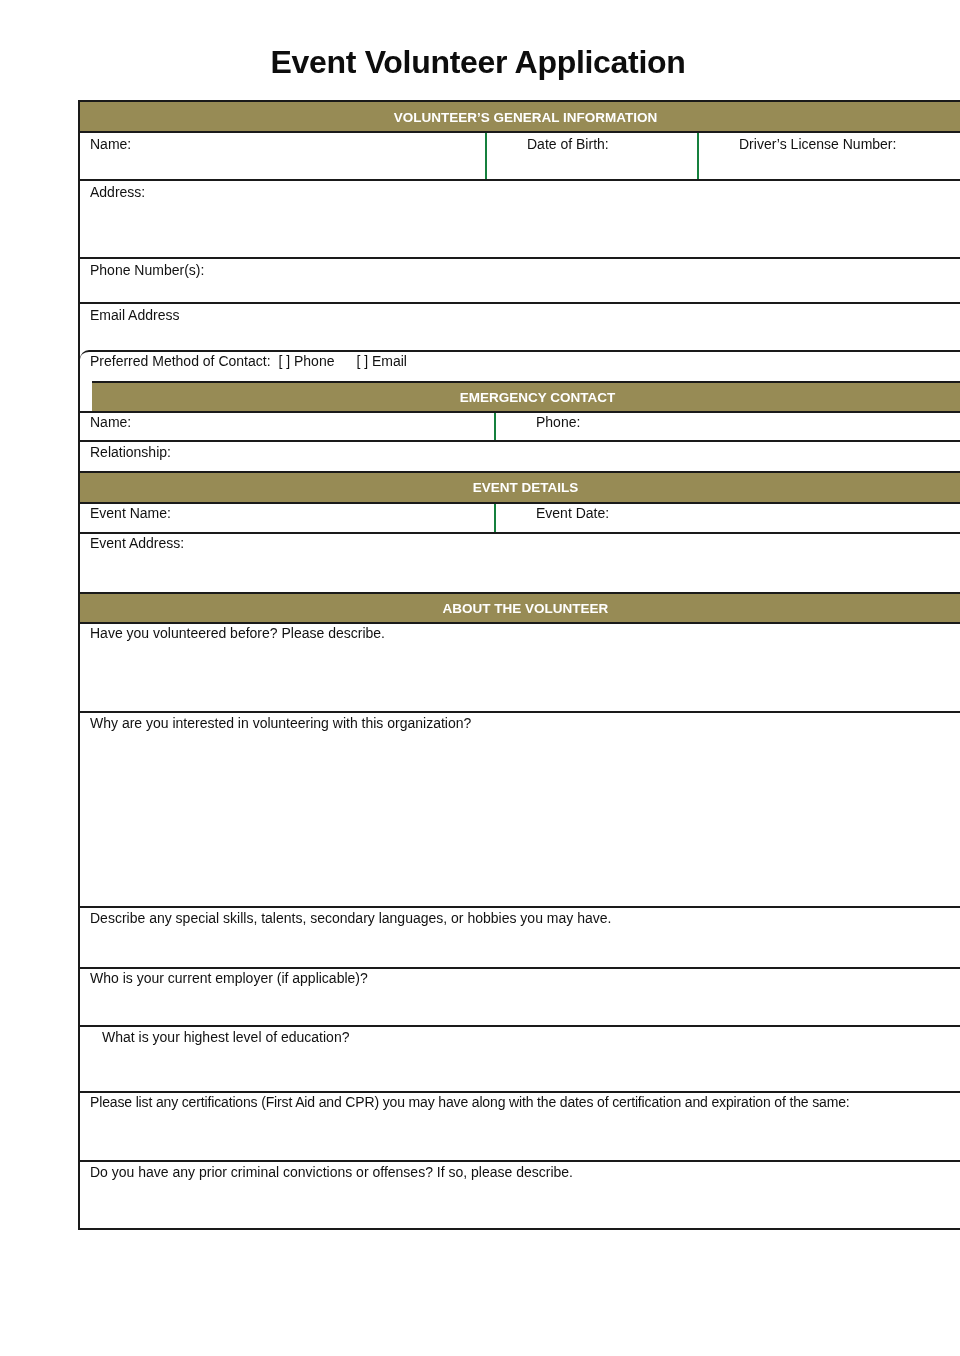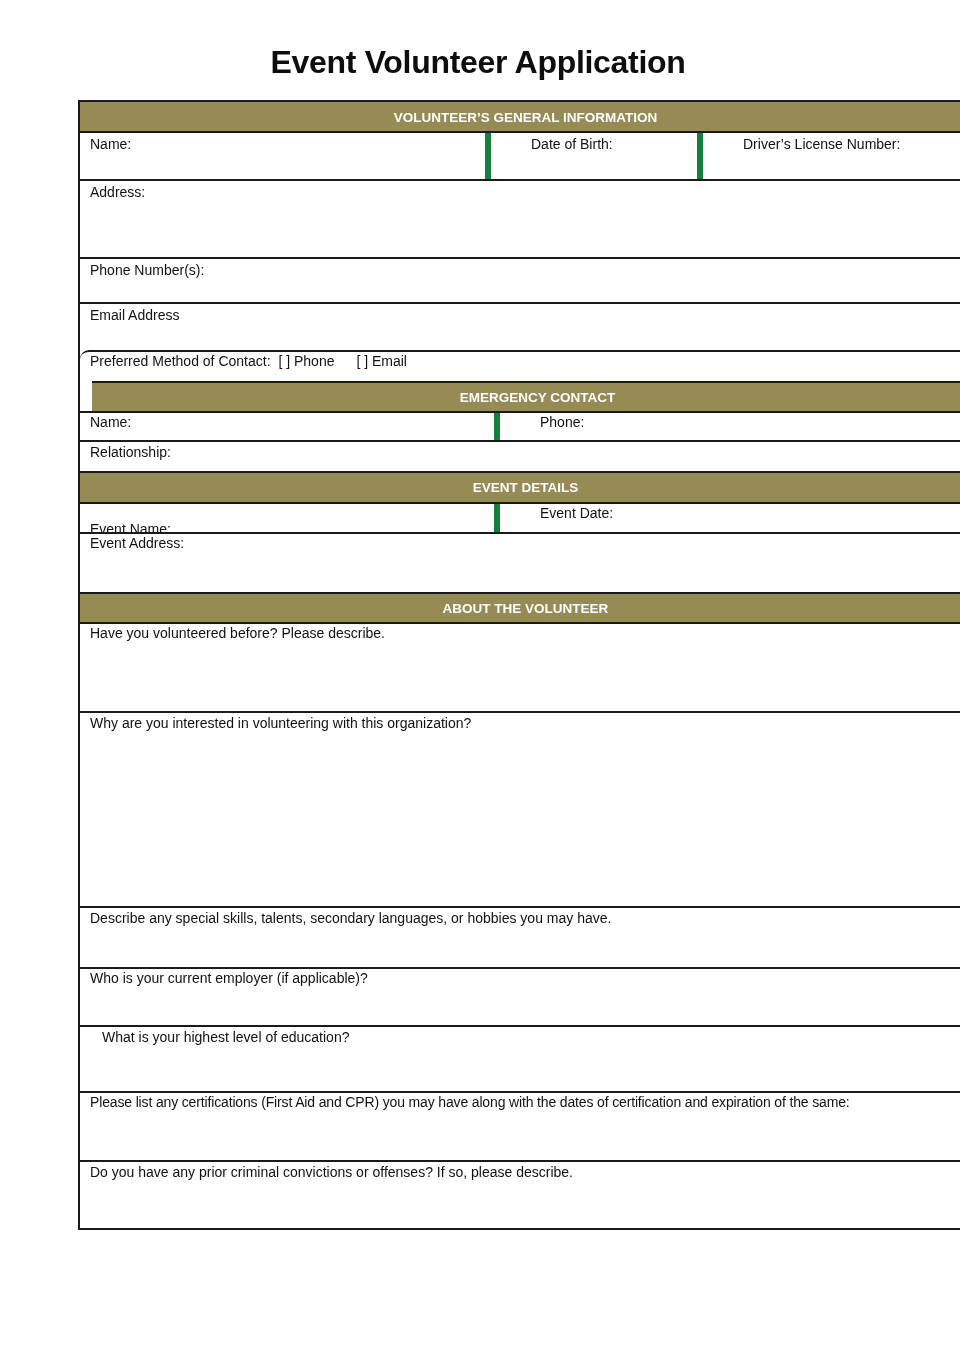--- a/index.html
+++ b/index.html
@@ -3,21 +3,21 @@
   <meta charset="utf-8">
   <style>
     html, body { margin: 0; padding: 0; background: #ffffff; }
     body { width: 960px; height: 1356px; position: relative; font-family: "Liberation Sans", "DejaVu Sans", sans-serif; color: #111; }
     .title { position: absolute; left: 0; top: 44px; width: 956px; text-align: center; font-size: 32px; font-weight: bold; letter-spacing: -0.3px; color: #0d0d0d; }
     .form { position: absolute; left: 78px; top: 100px; width: 895px; height: 1130px; border: 2px solid #1a1a1a; box-sizing: border-box; }
     .row { position: absolute; left: 0; width: 100%; box-sizing: border-box; border-top: 2px solid #1a1a1a; }
     .row.first { border-top: none; }
     .section-header { background: #978b55; color: #ffffff; font-weight: bold; font-size: 13.5px; text-align: center; display: flex; align-items: center; justify-content: center; }
     .cell { position: absolute; top: 0; bottom: 0; box-sizing: border-box; padding: 2px 0 0 10px; font-size: 14px; line-height: 18px; }
-    .cell.divider { border-left: 6px solid #15803d; padding-left: 40px; }
+    .cell.divider { border-left: 2px solid #15803d; padding-left: 40px; }
     .field-label { display: block; white-space: pre-wrap; }
     .checkbox-opt { display: inline-block; }
   </style>
 </head>
 <body>
 
 <div class="title">Event Volunteer Application</div>
 
 <div class="form">
 
@@ -74,21 +74,21 @@
 
   <div class="row" style="top:338px; height:31px;">
     <div class="cell" style="left:0; right:0; padding-top:1px;">
       <span class="field-label">Relationship:</span>
     </div>
   </div>
 
   <div class="row section-header" style="top:369px; height:31px;">EVENT DETAILS</div>
 
   <div class="row" style="top:400px; height:31px;">
-    <div class="cell" style="left:0; width:414px; padding-top:16px;border-radius:11px;">
+    <div class="cell" style="left:0; width:414px; padding-top:0;border-radius:11px;">
       <span class="field-label">Event Name:</span>
     </div>
     <div class="cell divider" style="left:414px; right:0; padding-top:0;">
       <span class="field-label">Event Date:</span>
     </div>
   </div>
 
   <div class="row" style="top:430px; height:61px;">
     <div class="cell" style="left:0; right:0; padding-top:0;">
       <span class="field-label">Event Address:</span>

